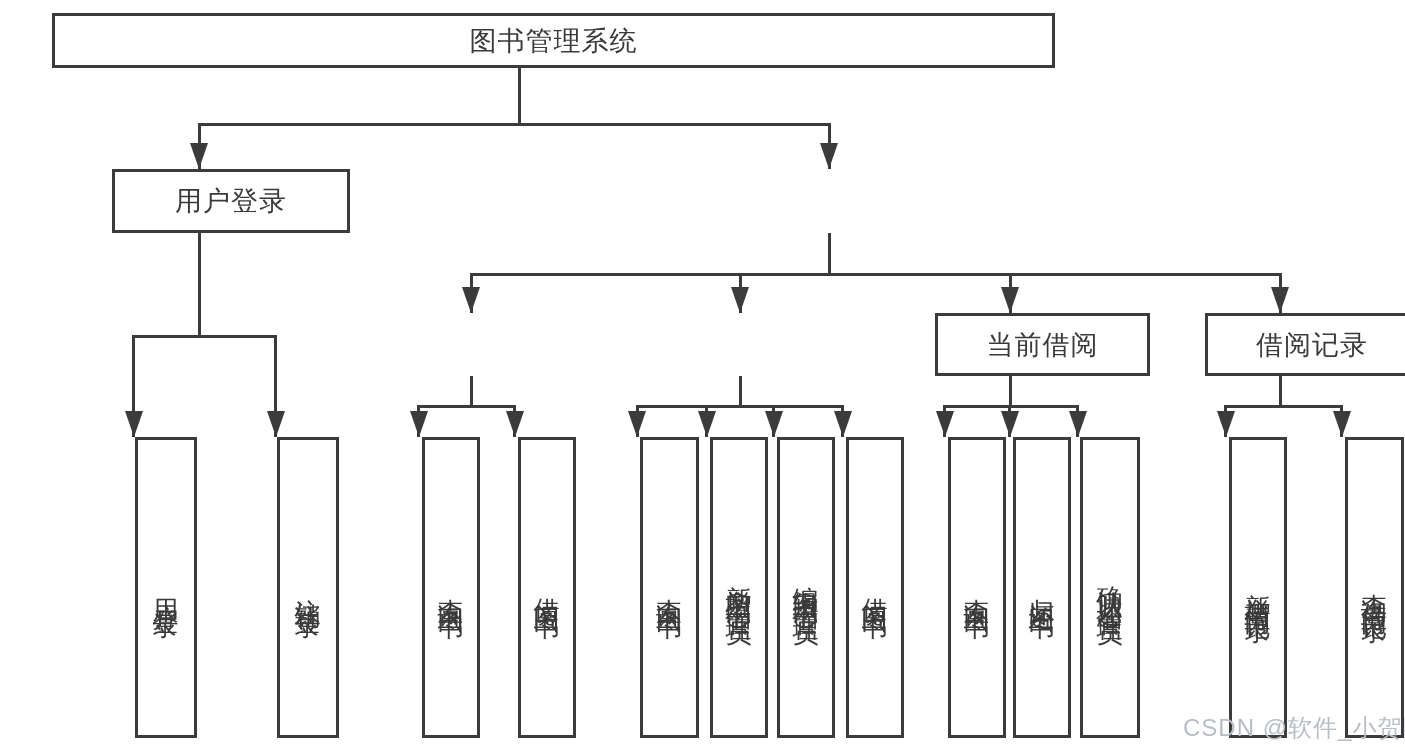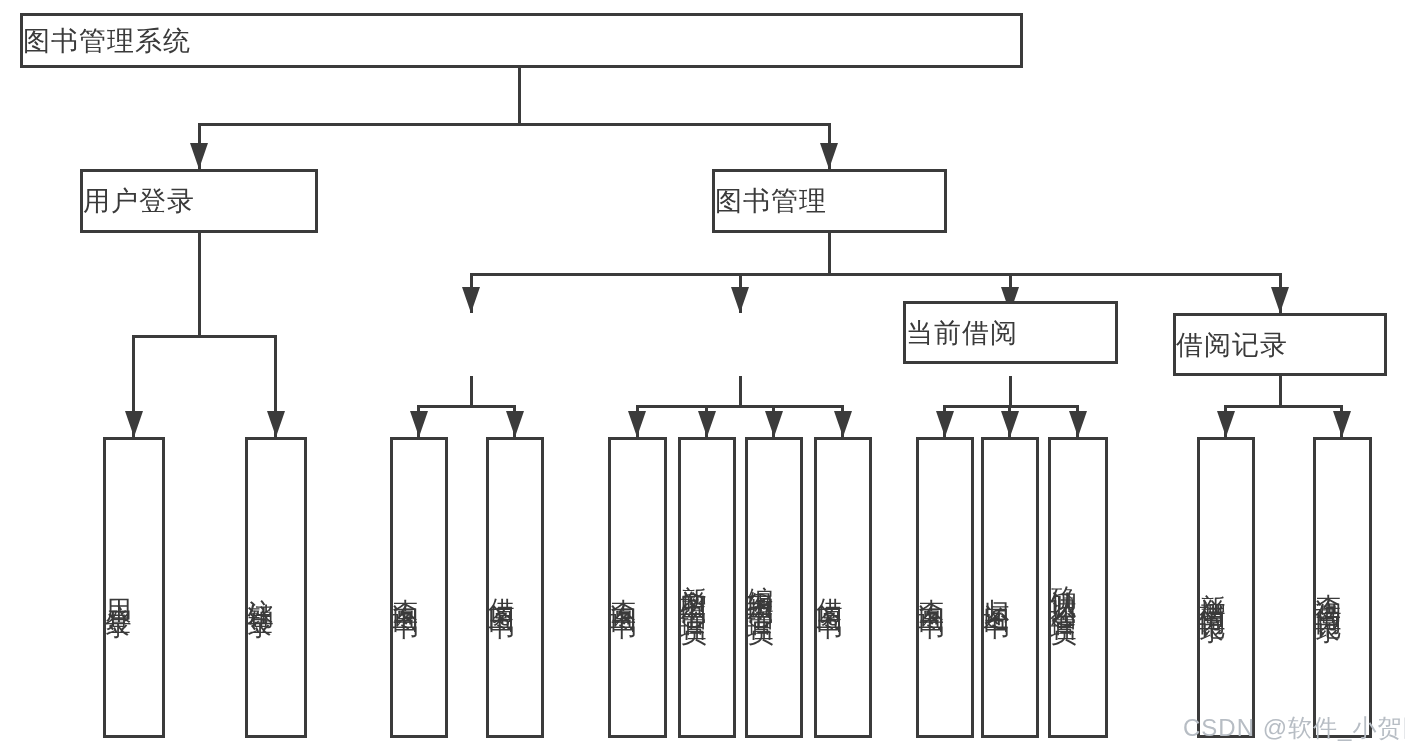--- a/index.html
+++ b/index.html
@@ -11,20 +11,22 @@
     background: #ffffff;
     overflow: hidden;
   }
   .node {
     position: absolute;
     box-sizing: border-box;
     border: 3px solid #3b3b3b;
     background: #ffffff;
     display: flex;
     align-items: center;
+    justify-content: center;
+    margin-left: 32px;
   }
   .hlabel {
     font-size: 27px;
     color: #3a3a3a;
     letter-spacing: 1px;
     white-space: nowrap;
   }
   .vlabel {
     writing-mode: vertical-rl;
     text-orientation: mixed;
@@ -127,25 +129,22 @@
   <div class="arrow" style="left:1217px;top:411px;"></div>
   <div class="arrow" style="left:1333px;top:411px;"></div>
 
   <div class="node" style="left:20px;top:13px;width:1003px;height:55px;">
     <span class="hlabel">图书管理系统</span>
   </div>
 
   <div class="node" style="left:80px;top:169px;width:238px;height:64px;">
     <span class="hlabel">用户登录</span>
   </div>
-  <div class="node" style="left:712px;top:169px;width:235px;height:64px;">
-    <span class="hlabel">图书管理</span>
-  </div>
 
-  <div class="node" style="left:903px;top:301px;width:215px;height:63px;">
+  <div class="node" style="left:903px;top:313px;width:215px;height:63px;">
     <span class="hlabel">当前借阅</span>
   </div>
   <div class="node" style="left:1173px;top:313px;width:214px;height:63px;">
     <span class="hlabel">借阅记录</span>
   </div>
 
   <div class="node" style="left:103px;top:437px;width:62px;height:301px;">
     <span class="vlabel">用户登录</span>
   </div>
   <div class="node" style="left:245px;top:437px;width:62px;height:301px;">

